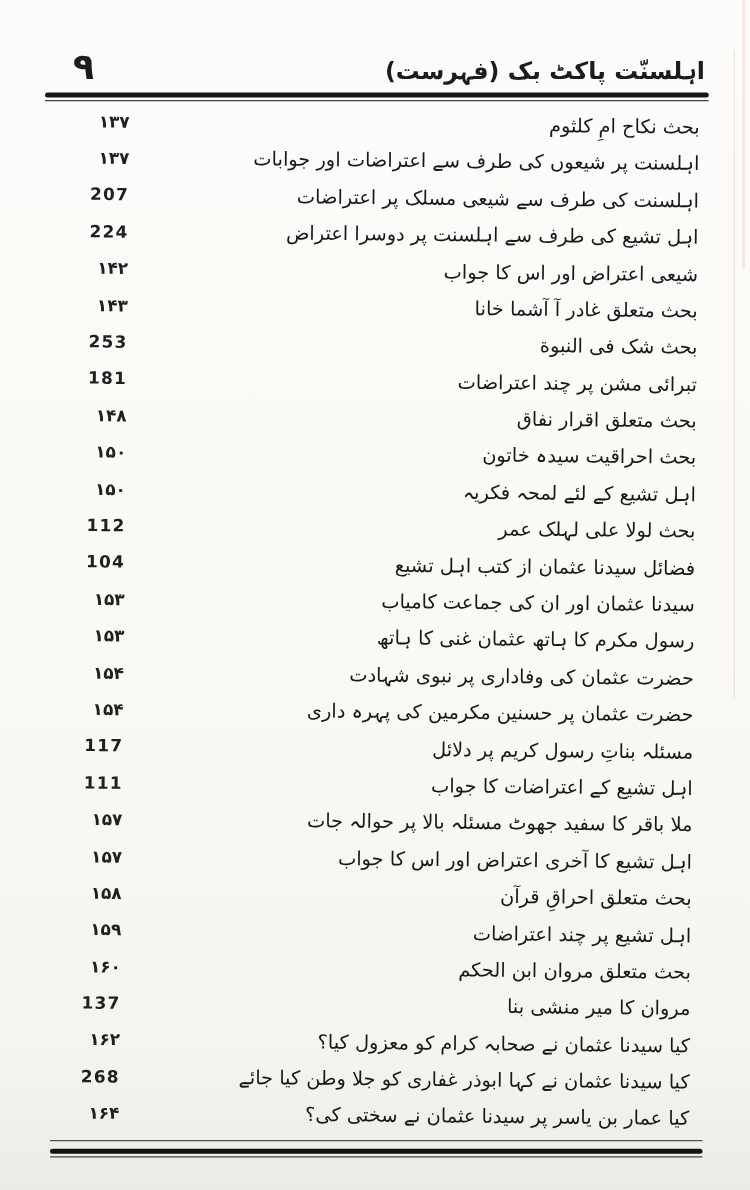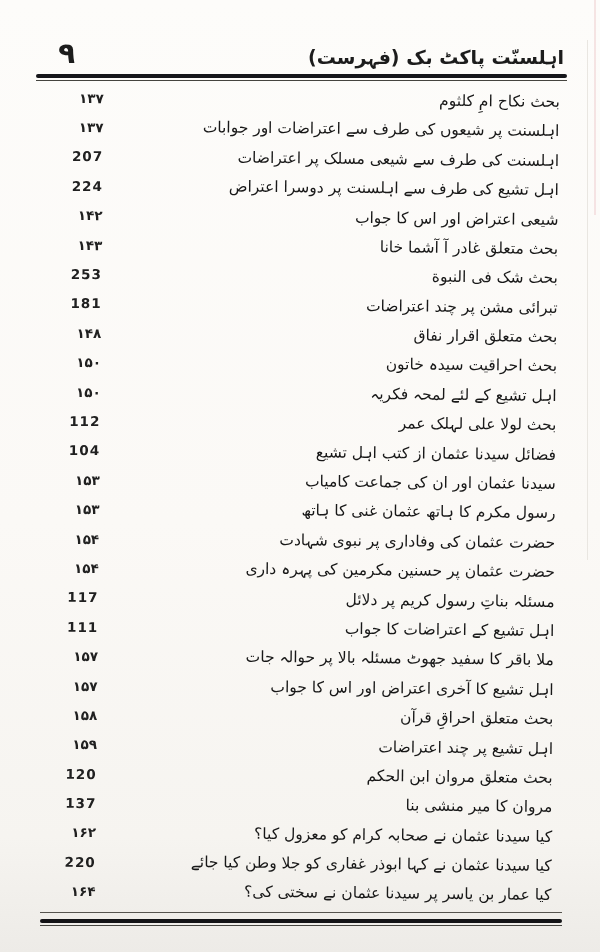--- a/index.html
+++ b/index.html
@@ -189,36 +189,36 @@
     <span class="num">۱۵۸</span>
     <span class="entry">بحث متعلق احراقِ قرآن</span>
   </div>
 
   <div class="row">
     <span class="num">۱۵۹</span>
     <span class="entry">اہل تشیع پر چند اعتراضات</span>
   </div>
 
   <div class="row">
-    <span class="num">120</span>
+    <span class="num">۱۶۰</span>
     <span class="entry">بحث متعلق مروان ابن الحکم</span>
   </div>
 
   <div class="row">
     <span class="num">137</span>
     <span class="entry">مروان کا میر منشی بنا</span>
   </div>
 
   <div class="row">
     <span class="num">۱۶۲</span>
     <span class="entry">کیا سیدنا عثمان نے صحابہ کرام کو معزول کیا؟</span>
   </div>
 
   <div class="row">
-    <span class="num">220</span>
+    <span class="num">268</span>
     <span class="entry">کیا سیدنا عثمان نے کہا ابوذر غفاری کو جلا وطن کیا جائے</span>
   </div>
 
   <div class="row">
     <span class="num">۱۶۴</span>
     <span class="entry">کیا عمار بن یاسر پر سیدنا عثمان نے سختی کی؟</span>
   </div>
 </main>
 
   <div class="footer-rule">

